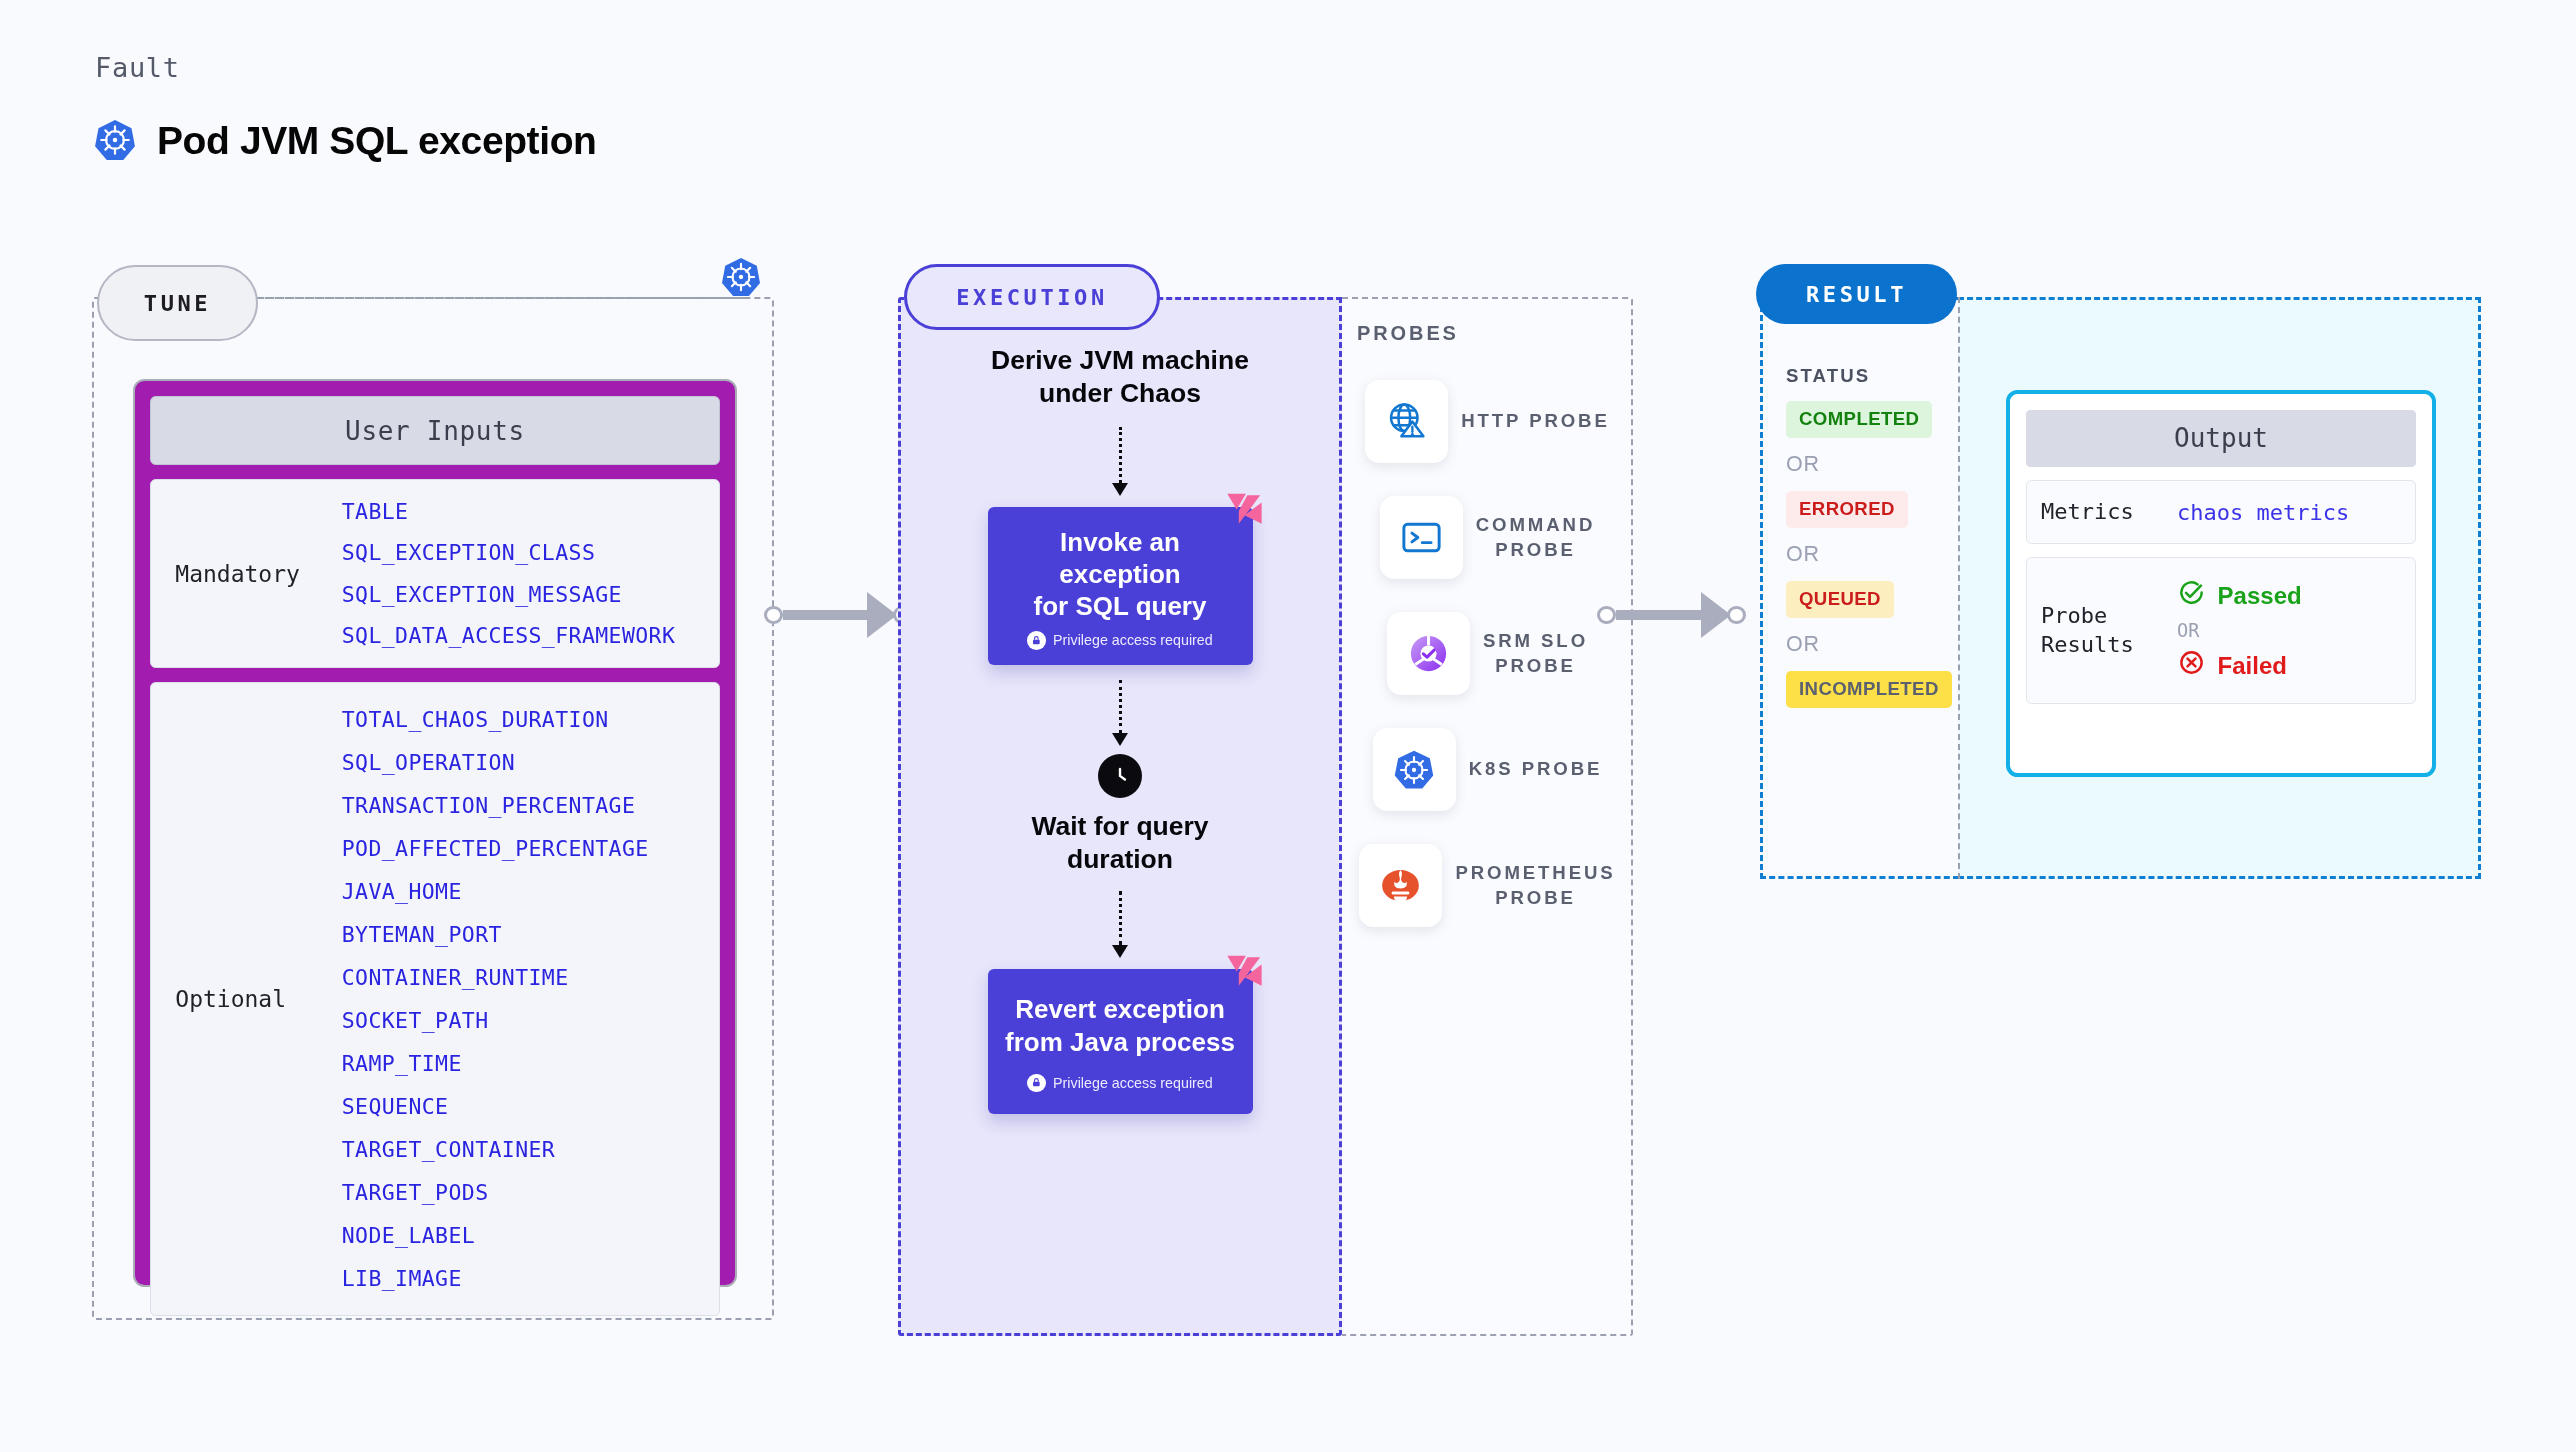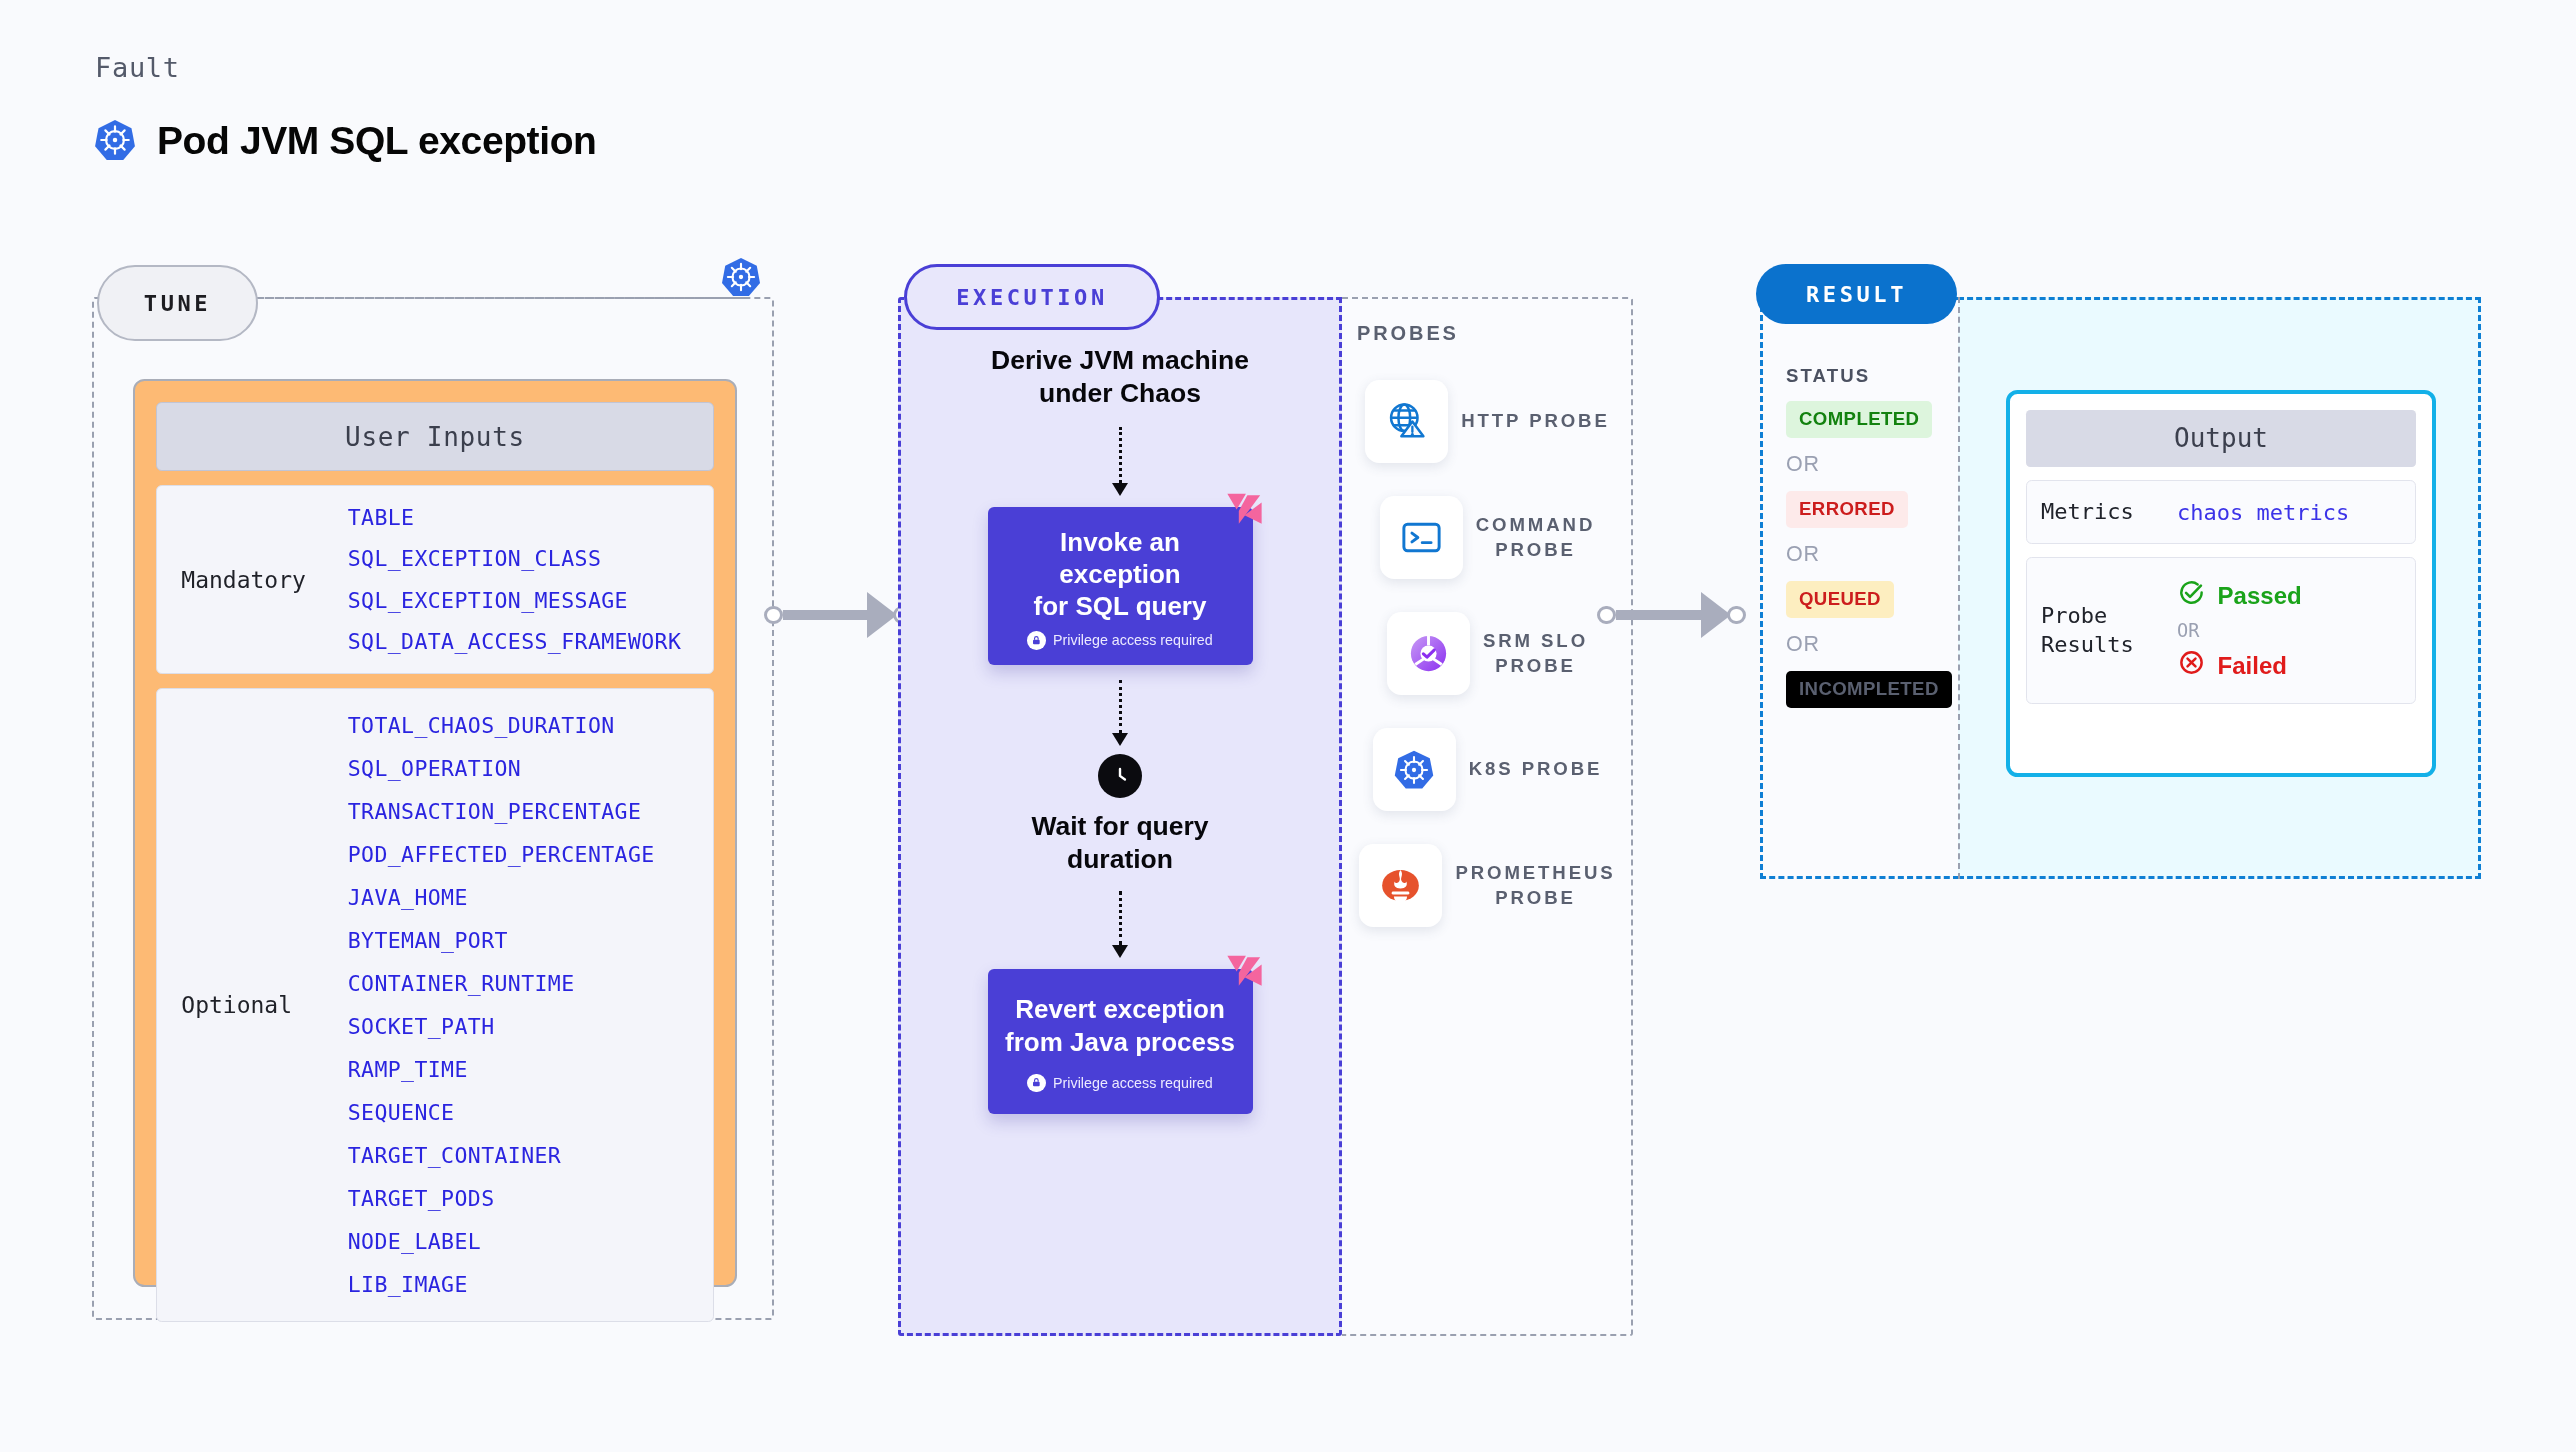--- a/index.html
+++ b/index.html
@@ -51,22 +51,22 @@
   }
   .tune-line {
     position: absolute; left: 258px; top: 297px; width: 487px;
     border-top: 2.9px dashed #9aa0b0;
   }
   #k8s-badge-top { position: absolute; left: 720px; top: 256px; z-index: 7; }
 
   .inputs-card {
     position: absolute; left: 39px; top: 80px;
     width: 604px; height: 908px;
-    background: #fdba74; border: 2.1px solid #a9adb8; border-radius: 11.5px;
-    padding: 21px;
+    background: #a21caf; border: 2.1px solid #a9adb8; border-radius: 11.5px;
+    padding: 15px;
   }
   .inputs-header {
     height: 69px; background: #d8dae6;
     border: 1.4px solid #c1c4d4; border-radius: 5.7px;
     display: flex; align-items: center; justify-content: center;
     font-family: "DejaVu Sans Mono", monospace;
     font-size: 26px; color: #3b3f4d; letter-spacing: 0.7px;
   }
   .group-card {
     margin-top: 14.3px; background: #f4f5fa;
@@ -489,21 +489,21 @@
   <div class="pill" id="result-pill">RESULT</div>
 
   <div class="status-wrap">
     <div class="status-title">STATUS</div>
     <div class="badge" style="background:#ddf5dd;color:#13820f;">COMPLETED</div>
     <div class="or-text">OR</div>
     <div class="badge" style="background:#fdeaea;color:#cc1d1d;">ERRORED</div>
     <div class="or-text">OR</div>
     <div class="badge" style="background:#fdeec0;color:#cc1d1d;">QUEUED</div>
     <div class="or-text">OR</div>
-    <div class="badge" style="background:#000000;color:#5a6070;">INCOMPLETED</div>
+    <div class="badge" style="background:#fde047;color:#5a6070;">INCOMPLETED</div>
   </div>
 
   <div class="output-card">
     <div class="output-header">Output</div>
 
     <div class="out-row">
       <div class="out-key">Metrics</div>
       <div class="out-val-link">chaos metrics</div>
     </div>
 

